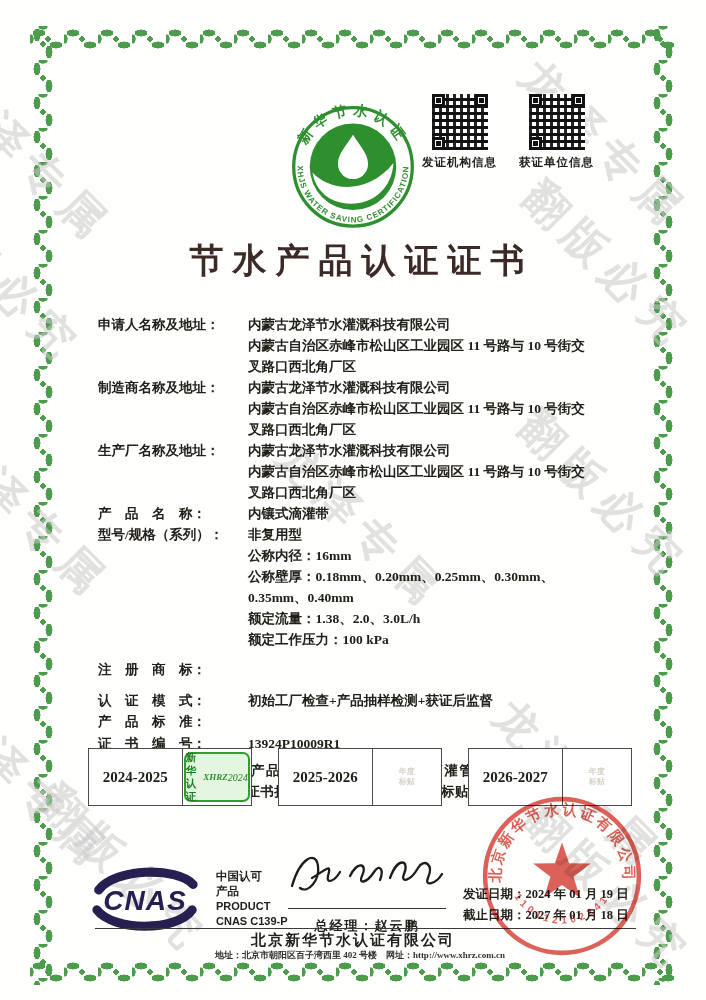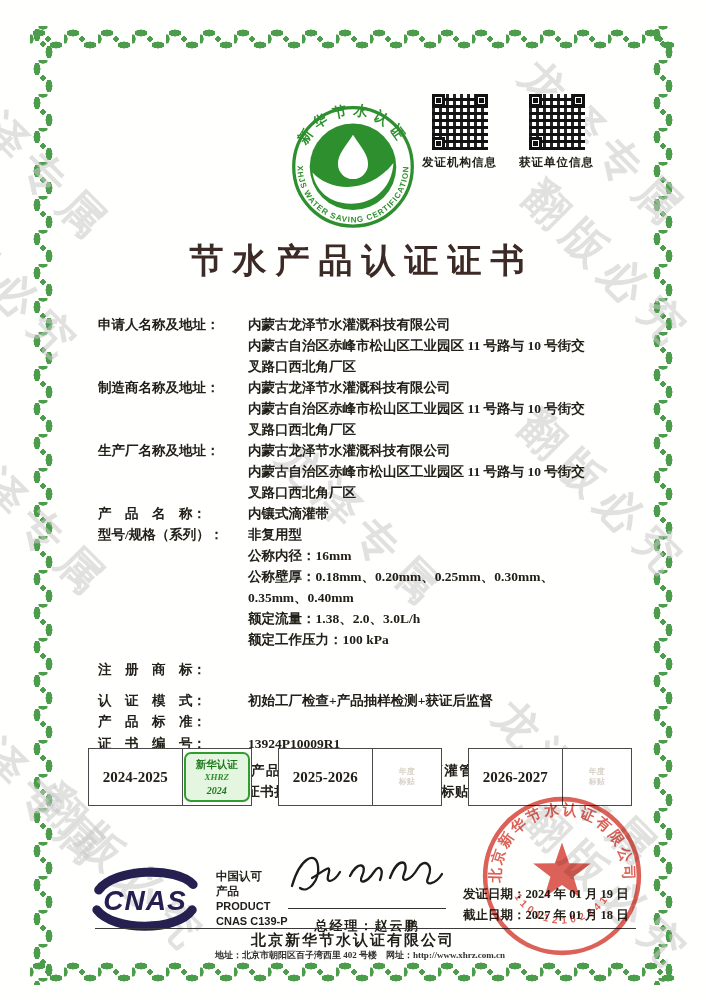--- a/index.html
+++ b/index.html
@@ -77,25 +77,25 @@
   
   .boxes{position:absolute;left:88px;top:748px;width:544px;display:flex;gap:26px;}
   .ybox{flex:1;height:56px;border:1.5px solid #4a4a4a;display:flex;background:#fff;}
   .ybox .yr{
     flex:1.15;display:flex;align-items:center;justify-content:center;
     font-size:15px;font-weight:bold;border-right:1.5px solid #4a4a4a;
   }
   .ybox .slot{flex:.85;display:flex;align-items:center;justify-content:center;}
   .sticker{
     width:62px;height:46px;border:2px solid #2f9e2f;border-radius:7px;background:#e4f6e0;
-    display:flex;flex-direction:column;align-items:center;justify-content:center;line-height:13px;
+    display:flex;flex-direction:row;align-items:center;justify-content:center;line-height:13px;
   }
   .sticker .st1{font-size:10.5px;font-weight:bold;color:#1c7a1c;}
   .sticker .st2{font-size:9px;font-style:italic;font-weight:bold;color:#2f8f2f;}
-  .sticker .st3{font-size:10px;font-style:italic;font-weight:bold;color:#1c7a1c;}
+  .sticker .st3{font-size:10px;font-style:italic;font-weight:normal;color:#1c7a1c;}
   .ph{font-size:8px;line-height:10px;color:#d8d2c8;text-align:center;font-weight:bold;}
   
   .cnas{position:absolute;left:86px;top:866px;display:flex;gap:12px;align-items:center;}
   .cnas-lines{font-size:11.5px;line-height:15px;font-weight:bold;}
   .cnas-lines .en{font-family:"Liberation Sans","DejaVu Sans",sans-serif;font-size:11px;}
   .sig{position:absolute;left:282px;top:842px;}
   .signer{
     position:absolute;left:288px;top:908px;width:158px;border-top:1.5px solid #333;
     padding-top:8px;text-align:center;font-size:13px;font-weight:bold;letter-spacing:2px;
   }

